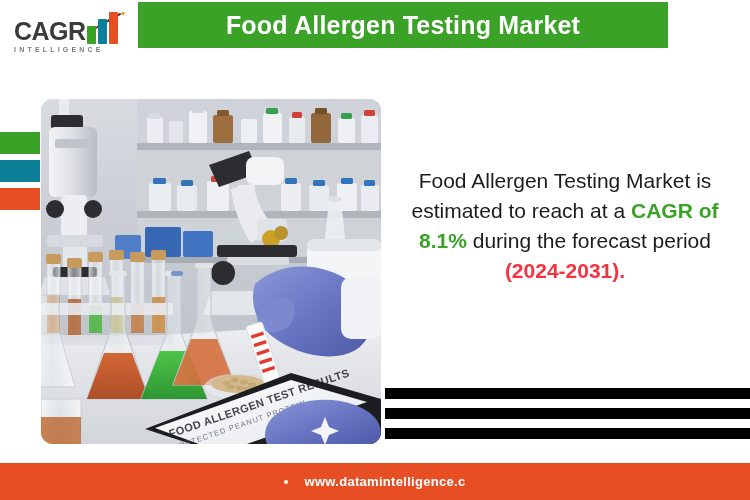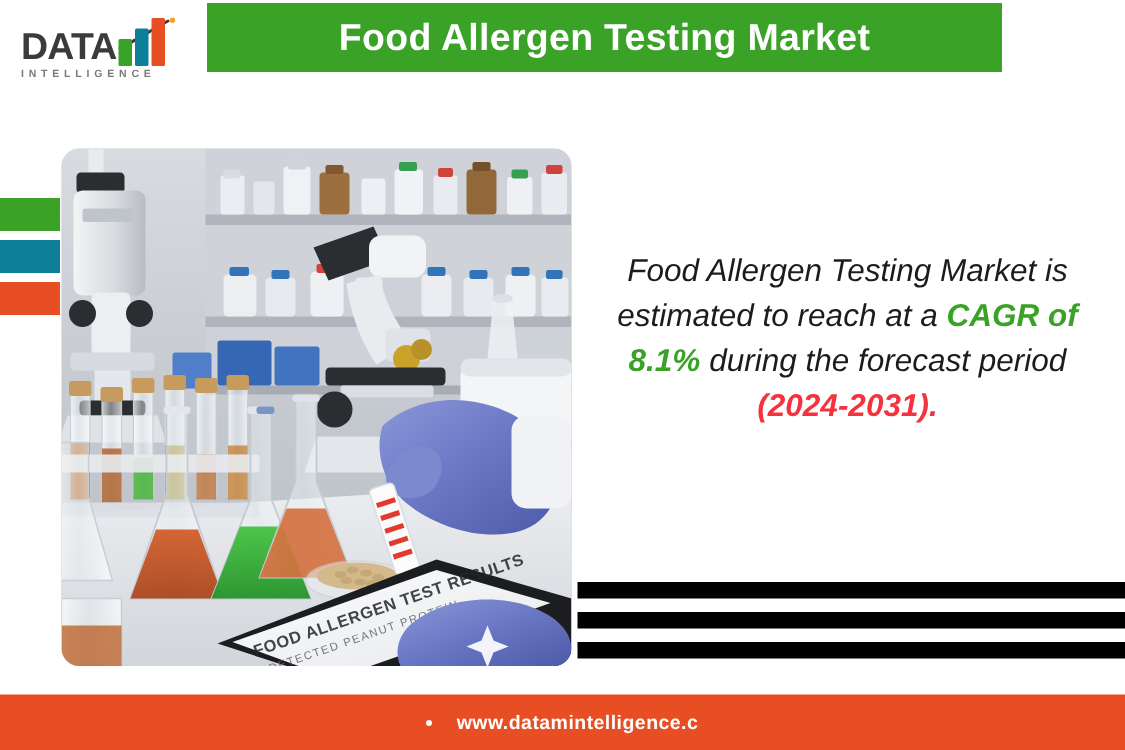--- a/index.html
+++ b/index.html
@@ -125,21 +125,20 @@
   .stat-block {
     position: absolute;
     left: 392px;
     top: 166px;
     width: 346px;
     text-align: center;
     font-family: "Liberation Sans", sans-serif;
     font-size: 21px;
     line-height: 30px;
     color: #1c1c1c;
-    font-style: italic;
   }
   .stat-block .hl-green {
     color: #3aa226;
     font-weight: bold;
   }
   .stat-block .hl-red {
     color: #f5333f;
     font-weight: bold;
   }
 
@@ -188,21 +187,21 @@
     letter-spacing: 0.3px;
   }
 </style>
 </head>
 <body>
 
 <div class="canvas">
 
   <div class="logo">
     <div class="logo-row">
-      <div class="logo-word">DATA</div>
+      <div class="logo-word">CAGR</div>
       <div class="logo-bars">
         <svg class="logo-arrow" viewBox="0 0 40 22">
           <path d="M1 20 C 10 16, 20 9, 33 2" stroke="#3b3b3b" stroke-width="2" fill="none" stroke-linecap="round"></path>
           <circle cx="36" cy="1.5" r="1.8" fill="#f0a22a"></circle>
         </svg>
         <span class="lb lb1"></span>
         <span class="lb lb2"></span>
         <span class="lb lb3"></span>
       </div>
     </div>

